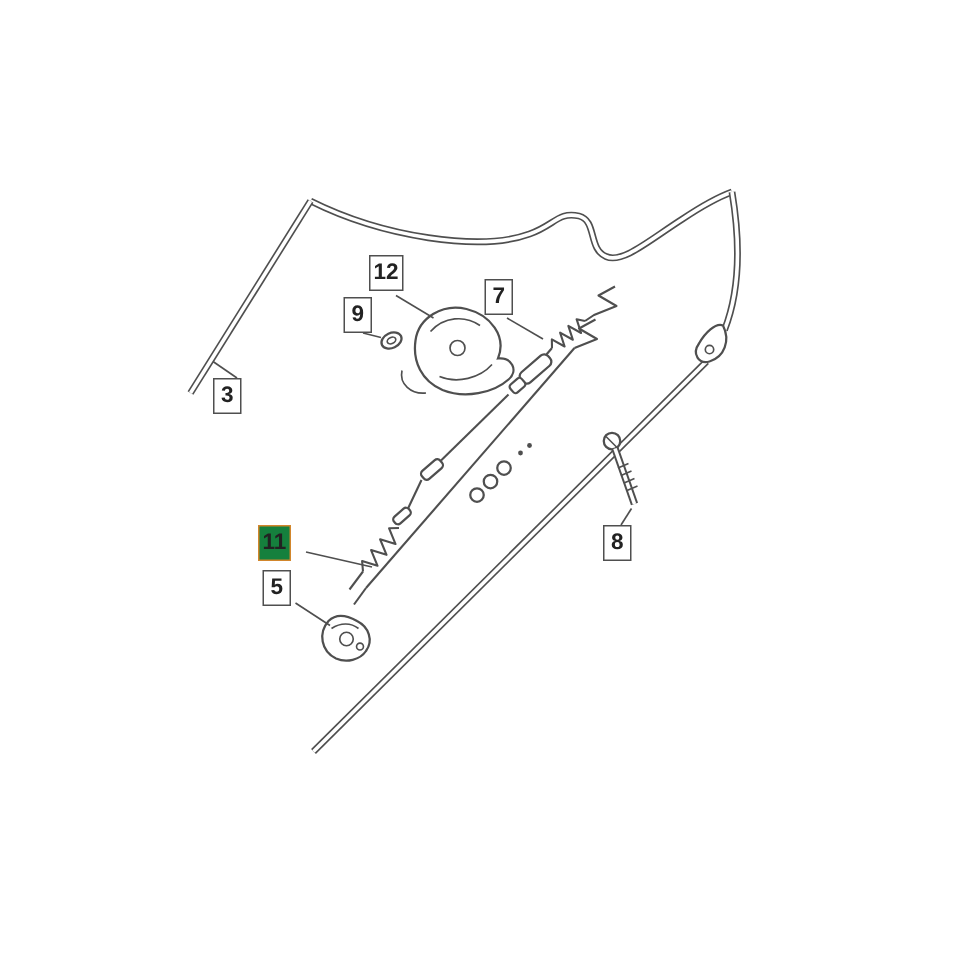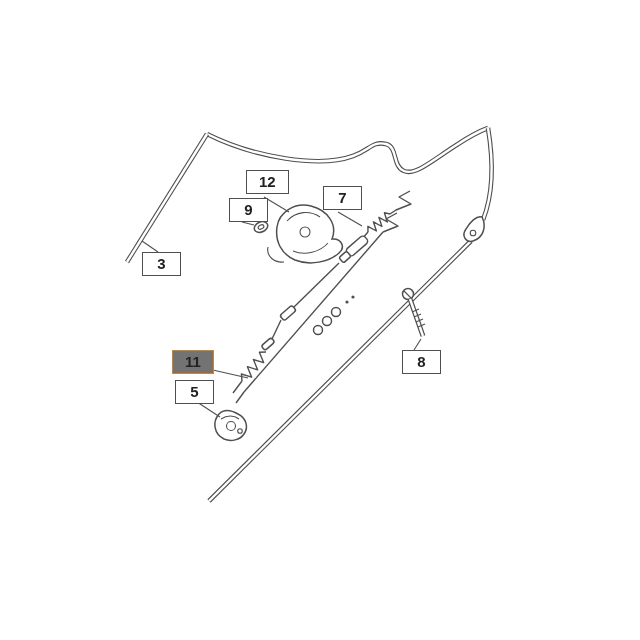--- a/index.html
+++ b/index.html
@@ -18,21 +18,21 @@
   .cable{fill:none;stroke:#4f4f4f;stroke-width:1.4;stroke-linejoin:round;}
   .part{fill:#ffffff;stroke:#4f4f4f;stroke-width:1.5;}
   .detail{fill:none;stroke:#4f4f4f;stroke-width:1.1;}
   .dot{fill:#4f4f4f;stroke:none;}
   .leader{stroke:#4f4f4f;stroke-width:1.1;}
   
   .callout{
     position:absolute;
     min-width:13px;
     text-align:center;
-    padding:1px 12px;
+    padding:1px 2px;
     border:1.6px solid #4f4f4f;
     background:#ffffff;
     color:#222222;
     font-size:15px;
     font-weight:bold;
     line-height:20px;
     cursor:pointer;
     user-select:none;
   }
 </style>
@@ -142,17 +142,17 @@
       <line class="leader" x1="204" y1="368" x2="248" y2="378"></line>
       <line class="leader" x1="197" y1="402" x2="220" y2="417"></line>
       <line class="leader" x1="414" y1="350" x2="421" y2="339"></line>
     </g>
   </svg>
 
   <div class="callout" style="left:246px;top:170px">12</div>
   <div class="callout" style="left:229px;top:198px">9</div>
   <div class="callout" style="left:323px;top:186px">7</div>
   <div class="callout" style="left:142px;top:252px">3</div>
-  <div class="callout" style="left: 172px; top: 350px; background: #737373; border-color: rgb(210, 134, 44);">11</div>
+  <div class="callout" style="left: 172px; top: 350px; background: #15803d; border-color: rgb(210, 134, 44);">11</div>
   <div class="callout" style="left:175px;top:380px">5</div>
   <div class="callout" style="left:402px;top:350px">8</div>
 
 </div>
 
 </body></html>

